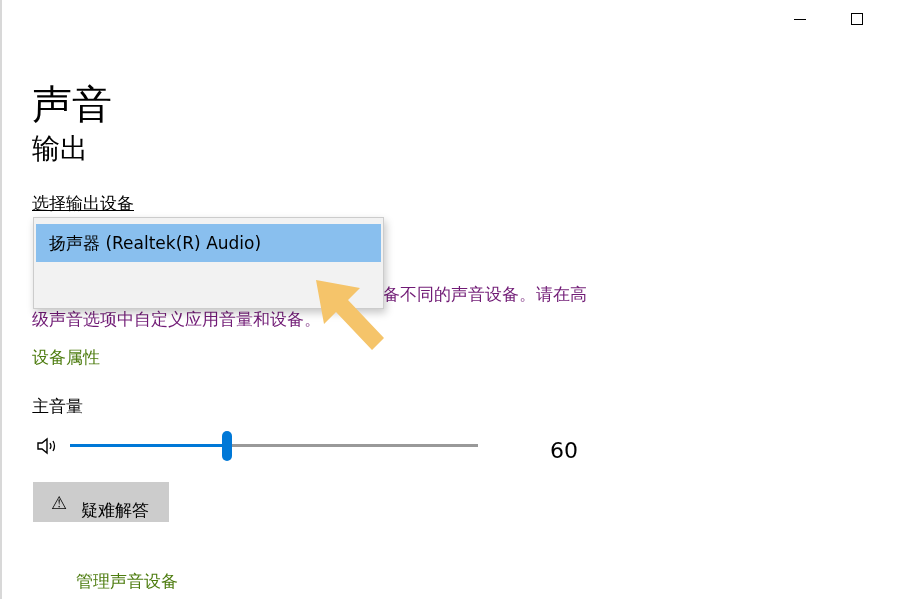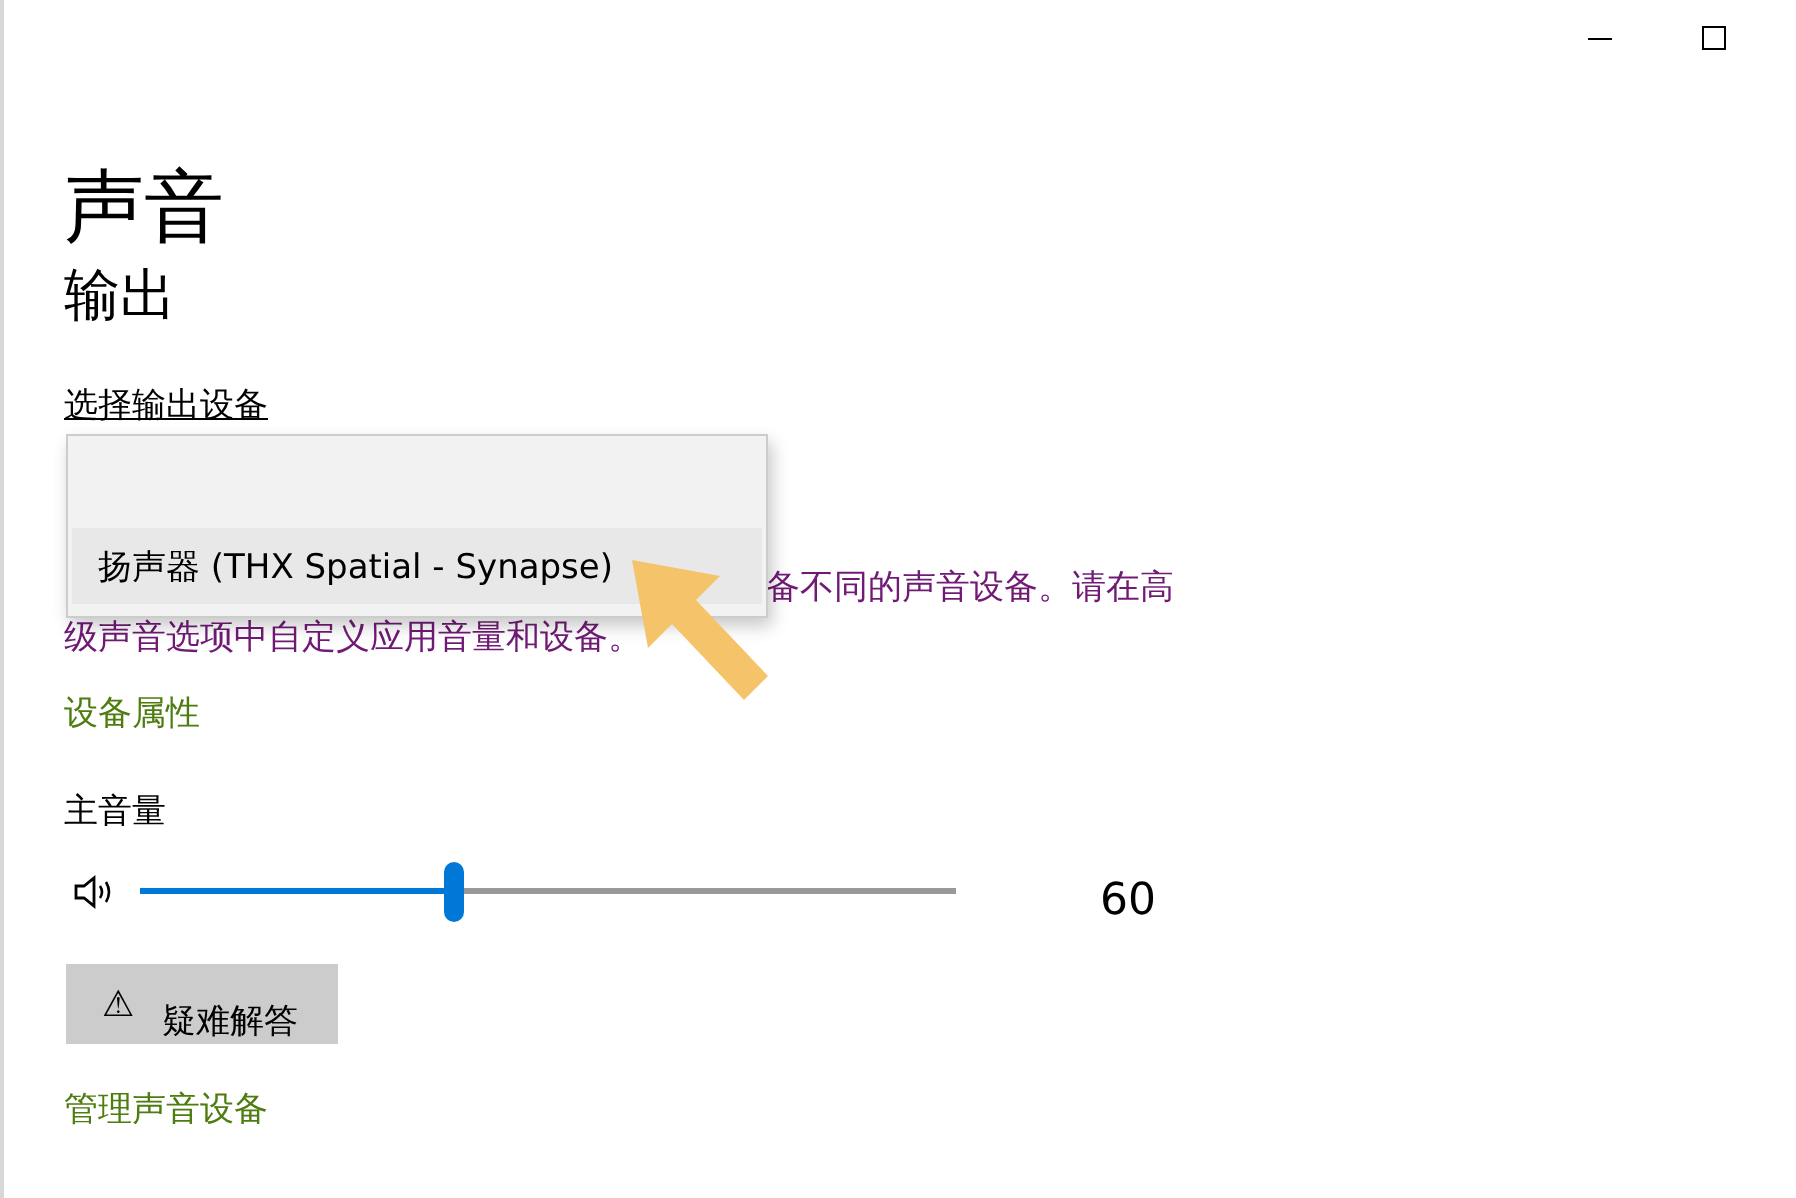--- a/index.html
+++ b/index.html
@@ -19,21 +19,21 @@
   .title { position:absolute; left:32px; top:66px; font-size:40px; line-height:44px; font-weight:400;margin-top:16px; }
   .subtitle { position:absolute; left:32px; top:133px; font-size:28px; line-height:32px;font-family:Liberation Serif, serif; }
   .label { position:absolute; left:32px; top:191px; font-size:17px; line-height:24px;text-decoration:underline; }
 
   .desc { position:absolute; left:32px; font-size:17px; line-height:24px; color:#701a75; white-space:nowrap; }
   .desc1 { top:282px; }
   .desc2 { top:307px; }
 
   .link { position:absolute; left:32px; font-size:17px; line-height:24px; color:#4d7c0f; cursor:pointer; }
   .link-props { top:345px; }
-  .link-manage { top:543px; }
+  .link-manage { top:569px;margin-left:44px; }
 
   .vol-label { position:absolute; left:32px; top:394px; font-size:17px; line-height:24px; }
   .speaker-icon { position:absolute; left:36px; top:436px; width:24px; height:20px; }
   .slider { position:absolute; left:70px; top:436px; width:410px; height:20px; cursor:pointer; }
   .track-fill { position:absolute; left:0; top:8px; height:3px; background:#0078d7; }
   .track-rest { position:absolute; top:8px; height:3px; background:#999; }
   .thumb { position:absolute; top:-5px; width:10px; height:30px; background:#0078d7; border-radius:5px; }
   .vol-value { position:absolute; left:550px; top:436px; font-size:22px; line-height:30px; }
 
   .trouble-btn { position:absolute; left:33px; top:482px; width:136px; height:40px; background:#cccccc; display:flex; align-items:center; cursor:pointer; }
@@ -82,18 +82,18 @@
 <div class="vol-value">60</div>
 
 <div class="trouble-btn">
   <span class="warn">⚠</span>
   <span class="lbl">疑难解答</span>
 </div>
 
 <div class="link link-manage">管理声音设备</div>
 
 <div class="dropdown">
-  <div class="opt other">扬声器 (THX Spatial - Synapse)</div>
+  <div class="opt sel">扬声器 (Realtek(R) Audio)</div>
 </div>
 
 <svg class="arrow" viewBox="0 0 80 80">
   <polygon points="4,4 48,12 36,24 72,62 60,74 24,36 12,48" fill="#f5c46a"></polygon>
 </svg>
 
 </body></html>

